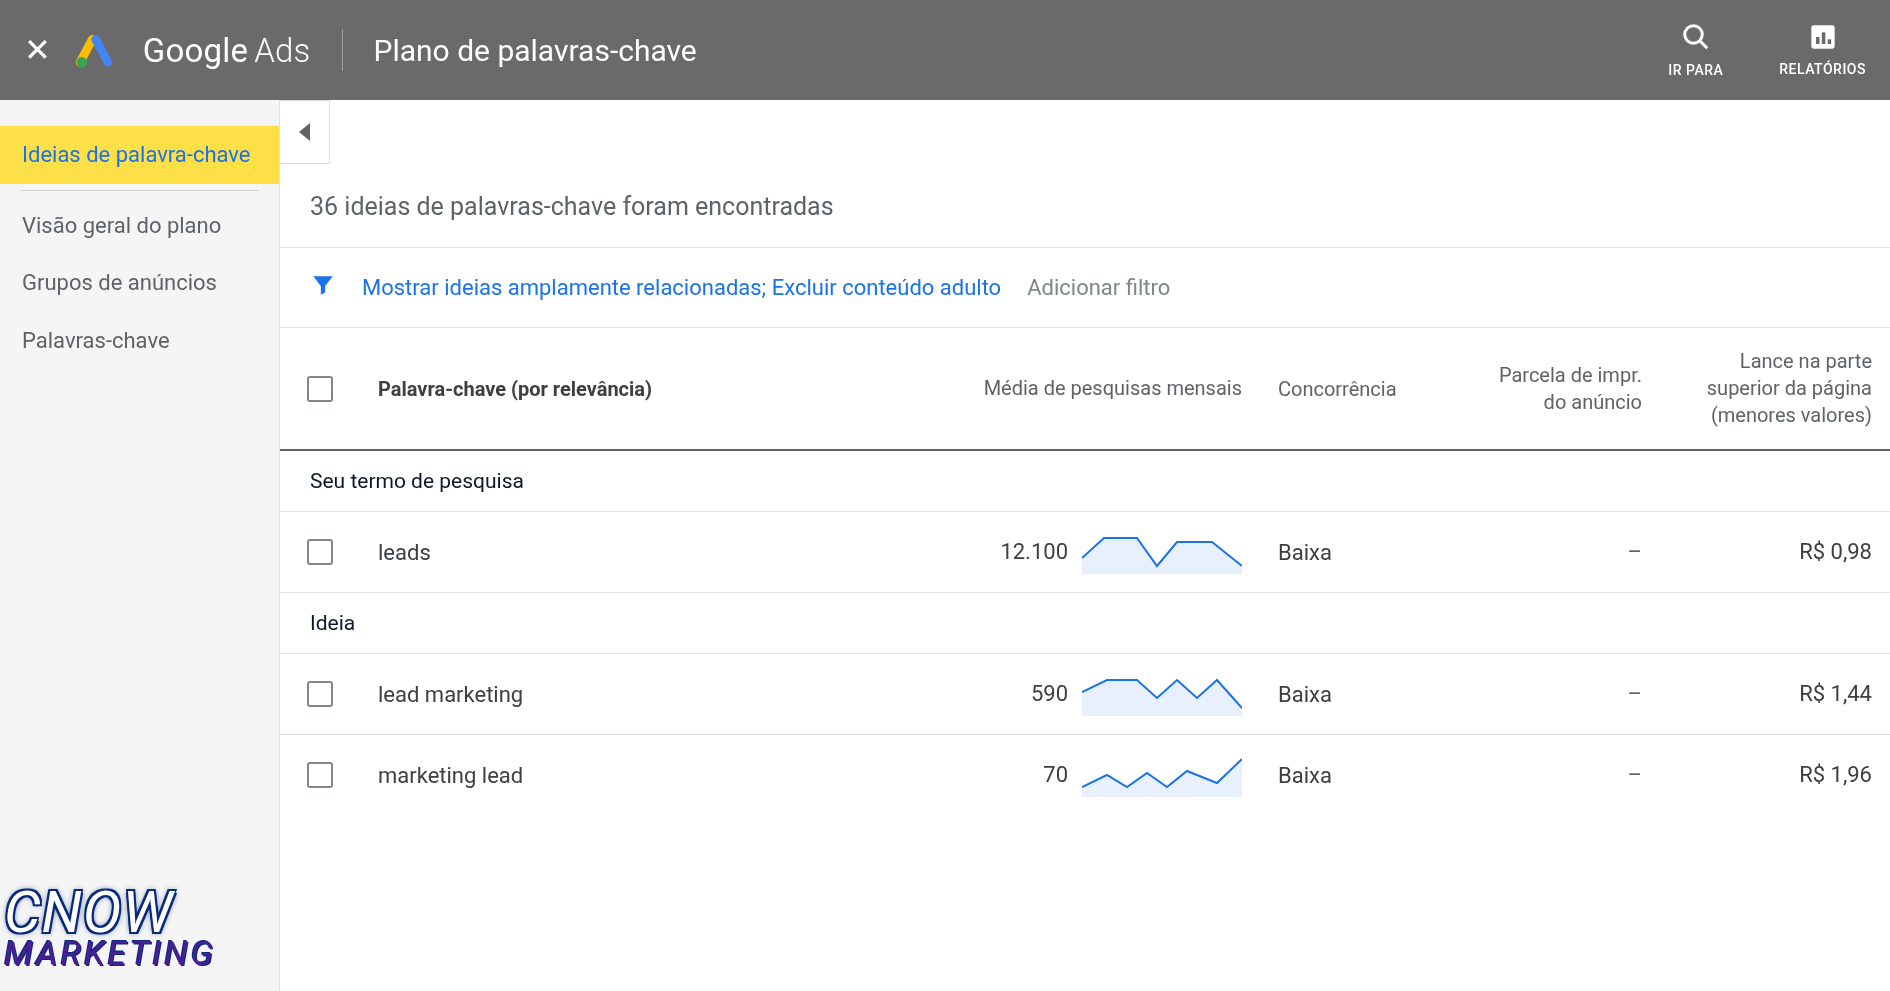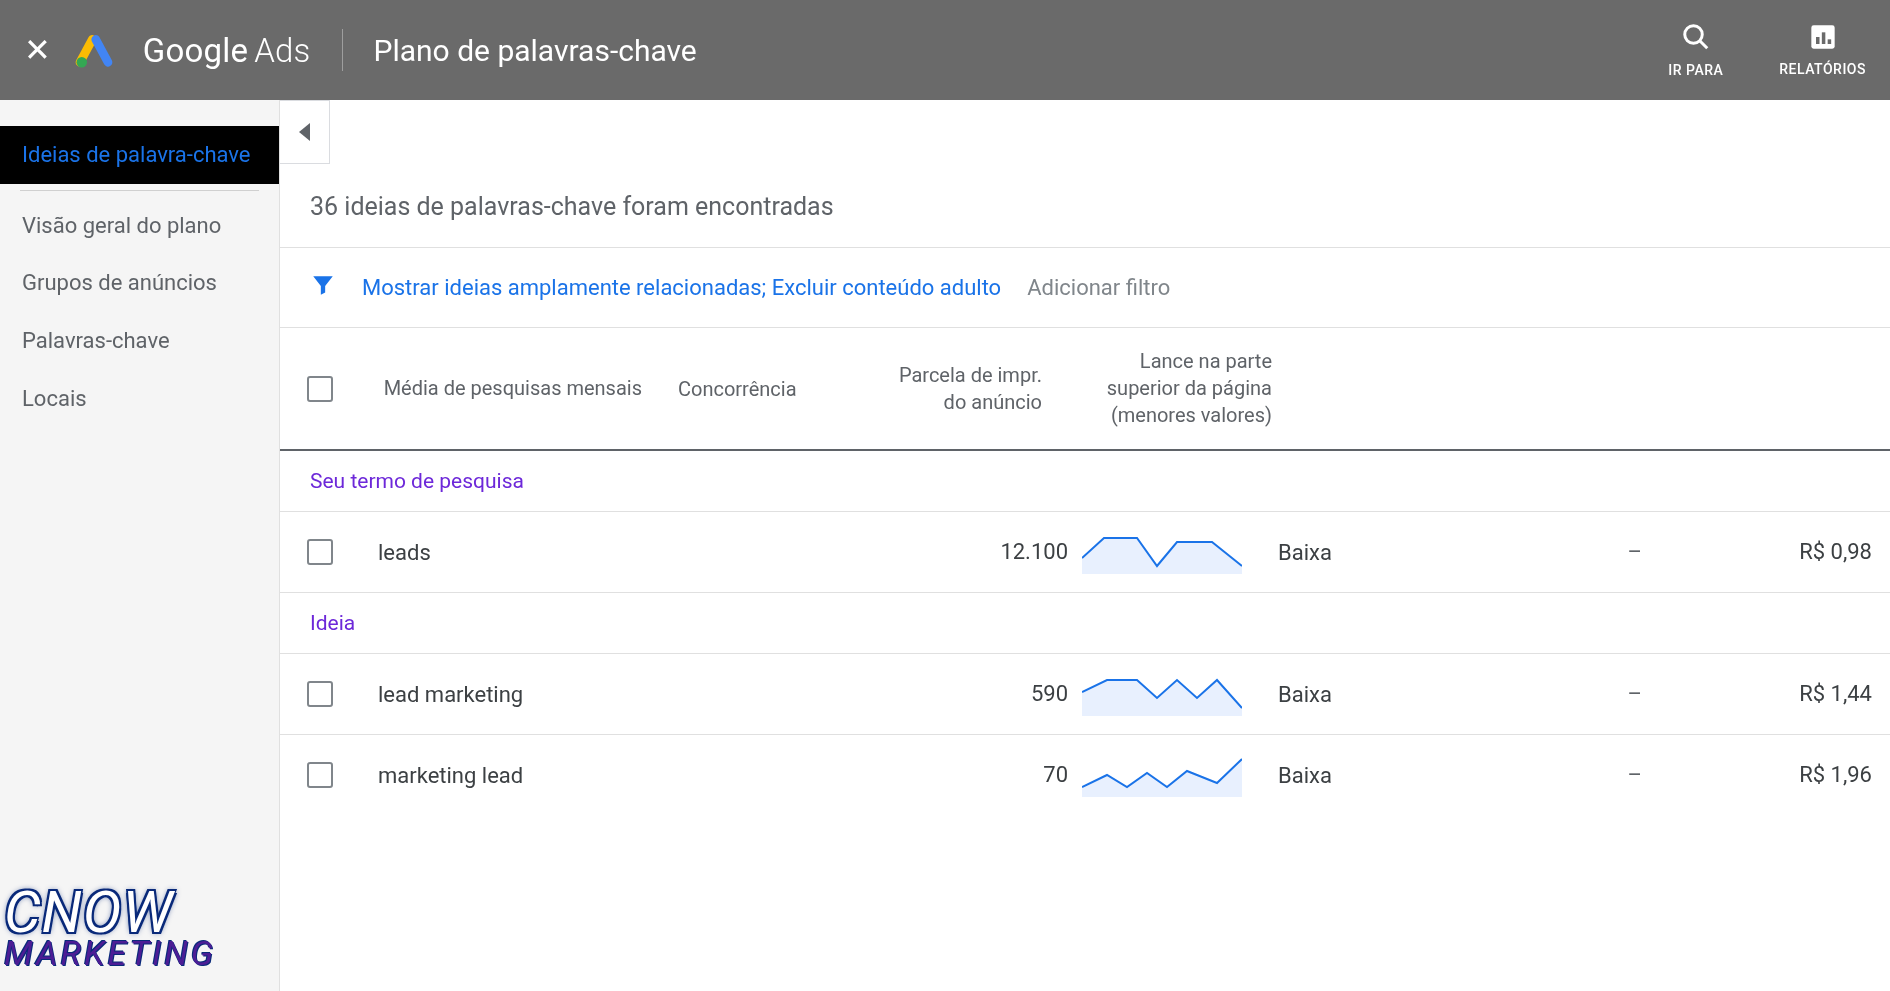--- a/index.html
+++ b/index.html
@@ -33,21 +33,21 @@
     padding-top: 26px;
     border-right: 1px solid #e0e0e0;
   }
   .sidebar-item {
     padding: 14px 22px;
     font-size: 22px;
     color: #5f6368;
     cursor: pointer;
     line-height: 1.35;
   }
-  .sidebar-item.active { color: #1a73e8; background: #000000; }
+  .sidebar-item.active { color: #1a73e8; background: #fde047; }
   .sidebar-sep { height: 1px; background: #d0d0d0; margin: 6px 20px; }
 
   
   .main { flex: 1; background: #fff; position: relative; }
   .collapse-tab {
     width: 50px; height: 64px;
     border: 1px solid #dadce0;
     border-left: none;
     background: #fff;
     display:flex; align-items:center; justify-content:center;
@@ -81,21 +81,21 @@
   }
   .col { padding: 20px 18px; display:flex; align-items:center; }
   .col.check { width: 80px; justify-content:center; }
   .col.kw { flex: 1 1 520px; font-weight: 700; color:#3c4043; }
   .col.searches { width: 300px; justify-content:flex-end; text-align:right; line-height:1.35; }
   .col.comp { width: 200px; }
   .col.impshare { width: 200px; justify-content:flex-end; text-align:right; line-height:1.35; }
   .col.bid { width: 230px; justify-content:flex-end; text-align:right; line-height:1.35; }
 
   .section-row {
-    font-size: 21px; color:#6d28d9;
+    font-size: 21px; color:#0f172a;
     padding: 18px 30px 18px 30px;
     border-bottom: 1px solid #e0e0e0;
   }
 
   .trow { display:flex; align-items:center; border-bottom:1px solid #e0e0e0; font-size: 22px; color:#3c4043; }
   .trow .col { padding: 18px 18px; }
   .trow .col.kw { font-weight: 400; }
   .trow .col.searches { gap: 14px; }
   .num-right { text-align:right; width:100%; }
   .dash { color:#5f6368; }
@@ -172,23 +172,20 @@
     <div class="sidebar-sep"></div>
     <div class="sidebar-item">
       <span>Visão geral do plano</span>
     </div>
     <div class="sidebar-item">
       <span>Grupos de anúncios</span>
     </div>
     <div class="sidebar-item">
       <span>Palavras-chave</span>
     </div>
-    <div class="sidebar-item">
-      <span>Locais</span>
-    </div>
   </div>
 
   <div class="main">
     <div class="collapse-tab">
       <span class="collapse-tri"></span>
     </div>
 
     <div class="subheader">36 ideias de palavras-chave foram encontradas</div>
 
     <div class="filter-bar">
@@ -198,20 +195,21 @@
           </svg>
       </span>
       <span class="filter-active">Mostrar ideias amplamente relacionadas; Excluir conteúdo adulto</span>
       <span class="filter-add">Adicionar filtro</span>
     </div>
 
     <div class="thead">
       <div class="col check">
         <div class="chk"></div>
       </div>
+      <div class="col kw">Palavra-chave (por relevância)</div>
       <div class="col searches">
           <span class="num-right">Média de pesquisas mensais</span>
         </div>
       <div class="col comp">Concorrência</div>
       <div class="col impshare">
           <span class="num-right">Parcela de impr. do anúncio</span>
         </div>
       <div class="col bid">
           <span class="num-right">Lance na parte superior da página (menores valores)</span>
         </div>

